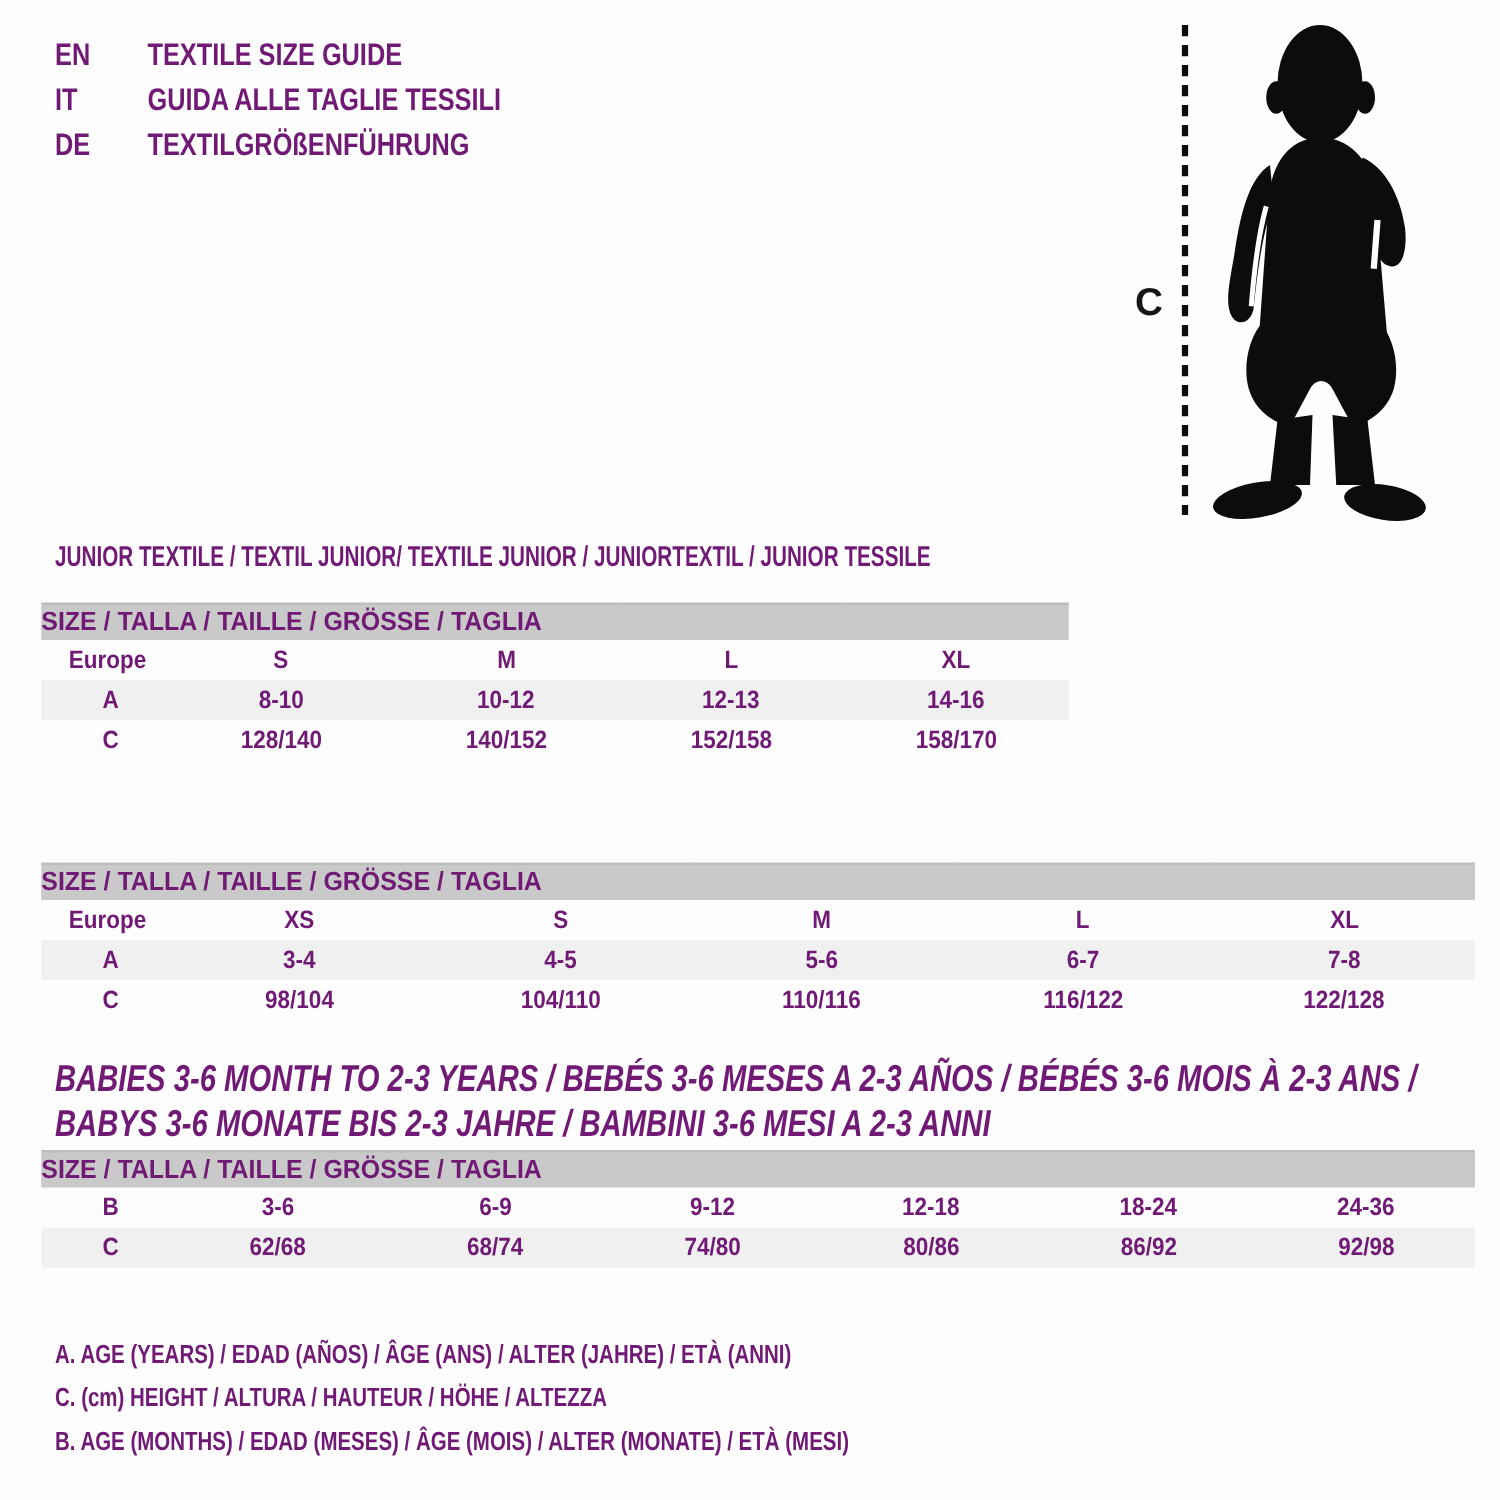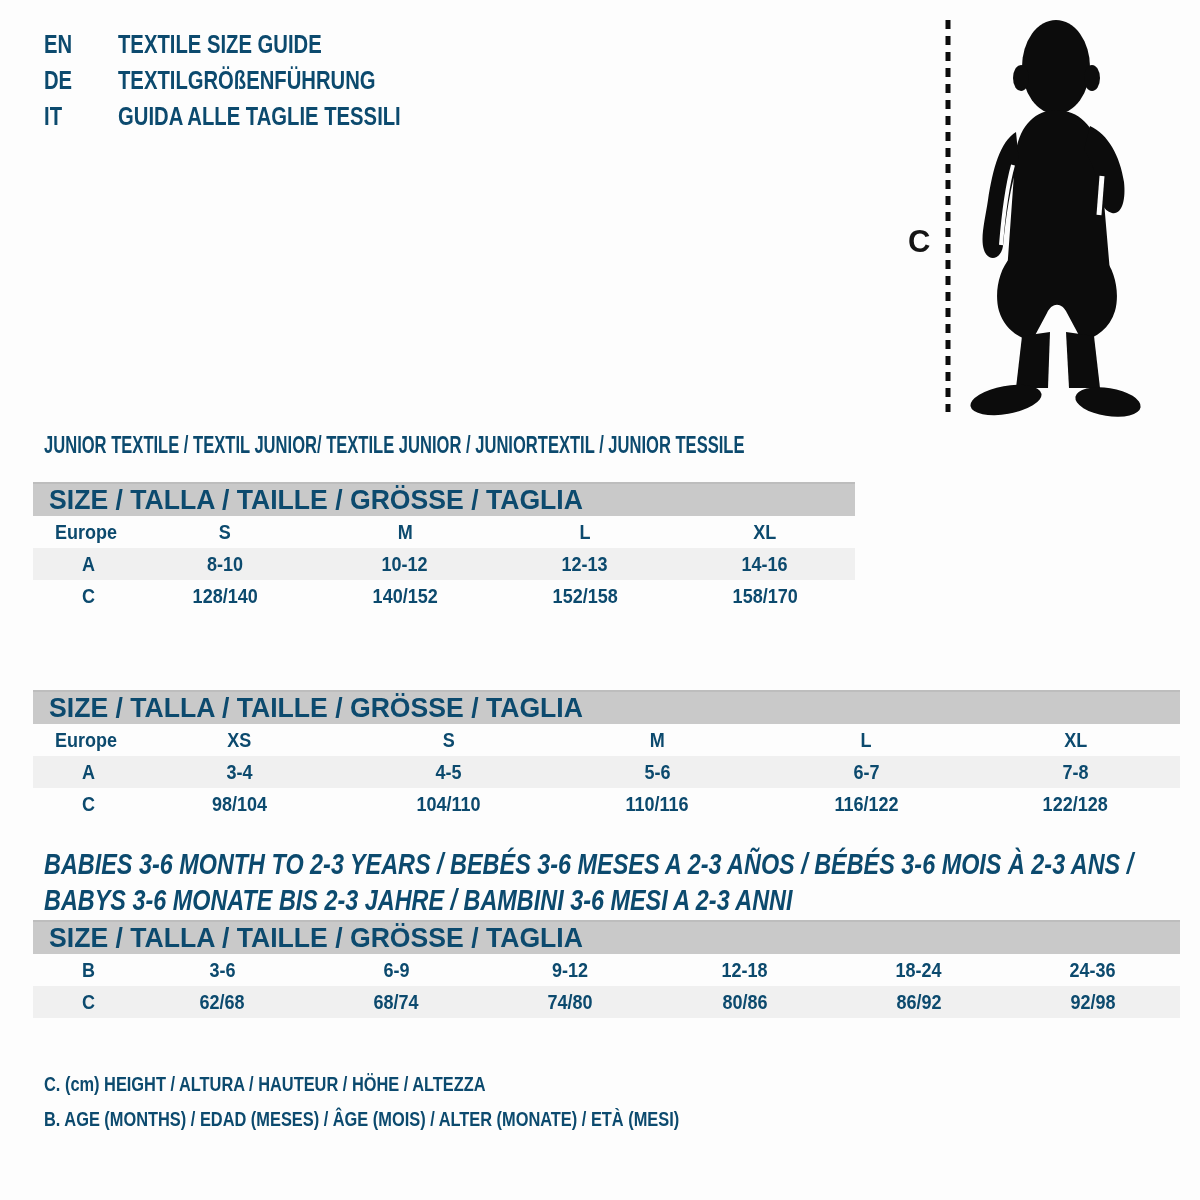--- a/index.html
+++ b/index.html
@@ -1,18 +1,18 @@
 <!DOCTYPE html>
 <html><head>
 <meta charset="utf-8">
 <style>
   html,body { margin:0; padding:0; background:#ffffff; }
   #canvas {
     position:relative; width:1200px; height:1200px;
-    background:#fdfdfd; color:#0c4a6e; overflow:hidden;
+    background:#fdfdfd; color:#701a75; overflow:hidden;
     font-family:"Liberation Sans","DejaVu Sans",sans-serif;
     font-weight:bold;
   }
   
   .cx  { display:inline-block; white-space:nowrap; transform-origin:0 50%; }
   .ctr { transform-origin:50% 50%; }
   .s72 { transform:scaleX(.72); }
   .s78 { transform:scaleX(.78); }
   .s81 { transform:scaleX(.81); }
   .s90 { transform:scaleX(.90); }
@@ -33,47 +33,47 @@
   #babies-title   { top:846px; font-size:30px; line-height:36px;font-style:italic; }
   .title-sub { font-size:14px; vertical-align:-5px; }
 
   
   table.size-table { position:absolute; border-collapse:collapse; table-layout:fixed;
                      font-size:20px; font-weight:bold; }
   #junior-table   { left:33px; top:482px; width:822px;  }
   #children-table { left:33px; top:690px; width:1147px; }
   #babies-table   { left:33px; top:920px; width:1147px; }
   .size-table td  { padding:0; height:32px; vertical-align:middle; }
-  tr.hdr td { background:#c9c9c9; height:28px; text-align:left; padding-left:16px;
-              font-size:28px; border-top:2px solid #bdbdbd;margin-top:46px; }
+  tr.hdr td { background:#c9c9c9; height:28px; text-align:left; padding-left:0;
+              font-size:21px; border-top:2px solid #bdbdbd;margin-top:46px; }
   td.lbl    { text-align:center; padding-left:11px; }
   td.val    { text-align:center; }
   tr.shaded td { background:#f0f0f0; }
 
   
   .legend { position:absolute; left:44px; top:1066px; }
   .legend-line { height:35px; display:flex; align-items:center; font-size:21px; }
 </style>
 </head>
 <body>
 
 <div id="canvas">
 
   <div class="lang-block">
     <div class="lang-row">
       <span class="lang-code"><span class="cx s81">EN</span></span>
       <span class="cx s81">TEXTILE SIZE GUIDE</span>
     </div>
     <div class="lang-row">
+      <span class="lang-code"><span class="cx s81">IT</span></span>
+      <span class="cx s81">GUIDA ALLE TAGLIE TESSILI</span>
+    </div>
+    <div class="lang-row">
       <span class="lang-code"><span class="cx s81">DE</span></span>
       <span class="cx s81">TEXTILGRÖßENFÜHRUNG</span>
-    </div>
-    <div class="lang-row">
-      <span class="lang-code"><span class="cx s81">IT</span></span>
-      <span class="cx s81">GUIDA ALLE TAGLIE TESSILI</span>
     </div>
   </div>
 
   <div class="figure">
     <svg width="250" height="412" viewBox="0 0 250 412">
       <line x1="48" y1="10" x2="48" y2="402" stroke="#0c0c0c" stroke-width="5" stroke-dasharray="9 7"></line>
       <text x="8" y="242" font-size="31" font-weight="bold" fill="#151515" font-family="Liberation Sans, DejaVu Sans, sans-serif">C</text>
       <g fill="#0c0c0c" stroke="none">
         <ellipse cx="156" cy="57" rx="34" ry="47"></ellipse>
         <ellipse cx="121" cy="68" rx="8" ry="13"></ellipse>
@@ -205,20 +205,23 @@
       <td class="val"><span class="cx s90 ctr">74/80</span></td>
       <td class="val"><span class="cx s90 ctr">80/86</span></td>
       <td class="val"><span class="cx s90 ctr">86/92</span></td>
       <td class="val"><span class="cx s90 ctr">92/98</span></td>
     </tr>
   </tbody>
     </table>
 
   <div class="legend">
     <div class="legend-line">
+        <span class="cx s78">A. AGE (YEARS) / EDAD (AÑOS) / ÂGE (ANS) / ALTER (JAHRE) / ETÀ (ANNI)</span>
+      </div>
+    <div class="legend-line">
         <span class="cx s78">C. (cm) HEIGHT / ALTURA / HAUTEUR / HÖHE / ALTEZZA</span>
       </div>
     <div class="legend-line">
         <span class="cx s78">B. AGE (MONTHS) / EDAD (MESES) / ÂGE (MOIS) / ALTER (MONATE) / ETÀ (MESI)</span>
       </div>
   </div>
 
 </div>
 
 </body></html>

